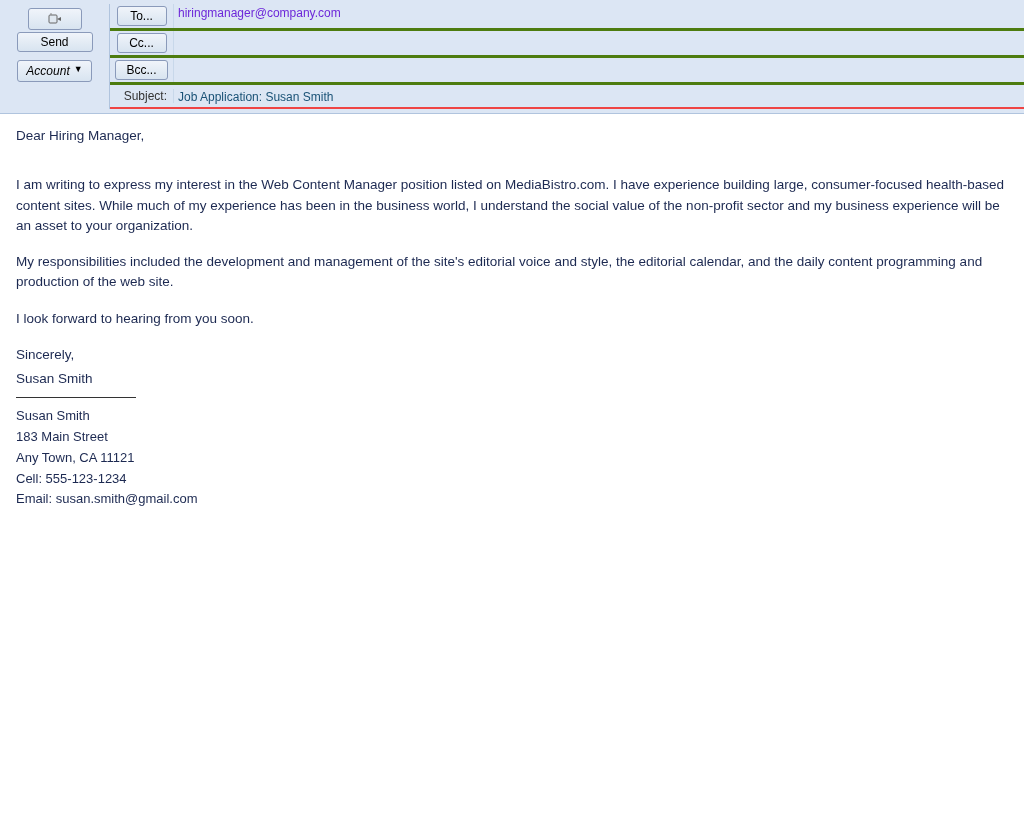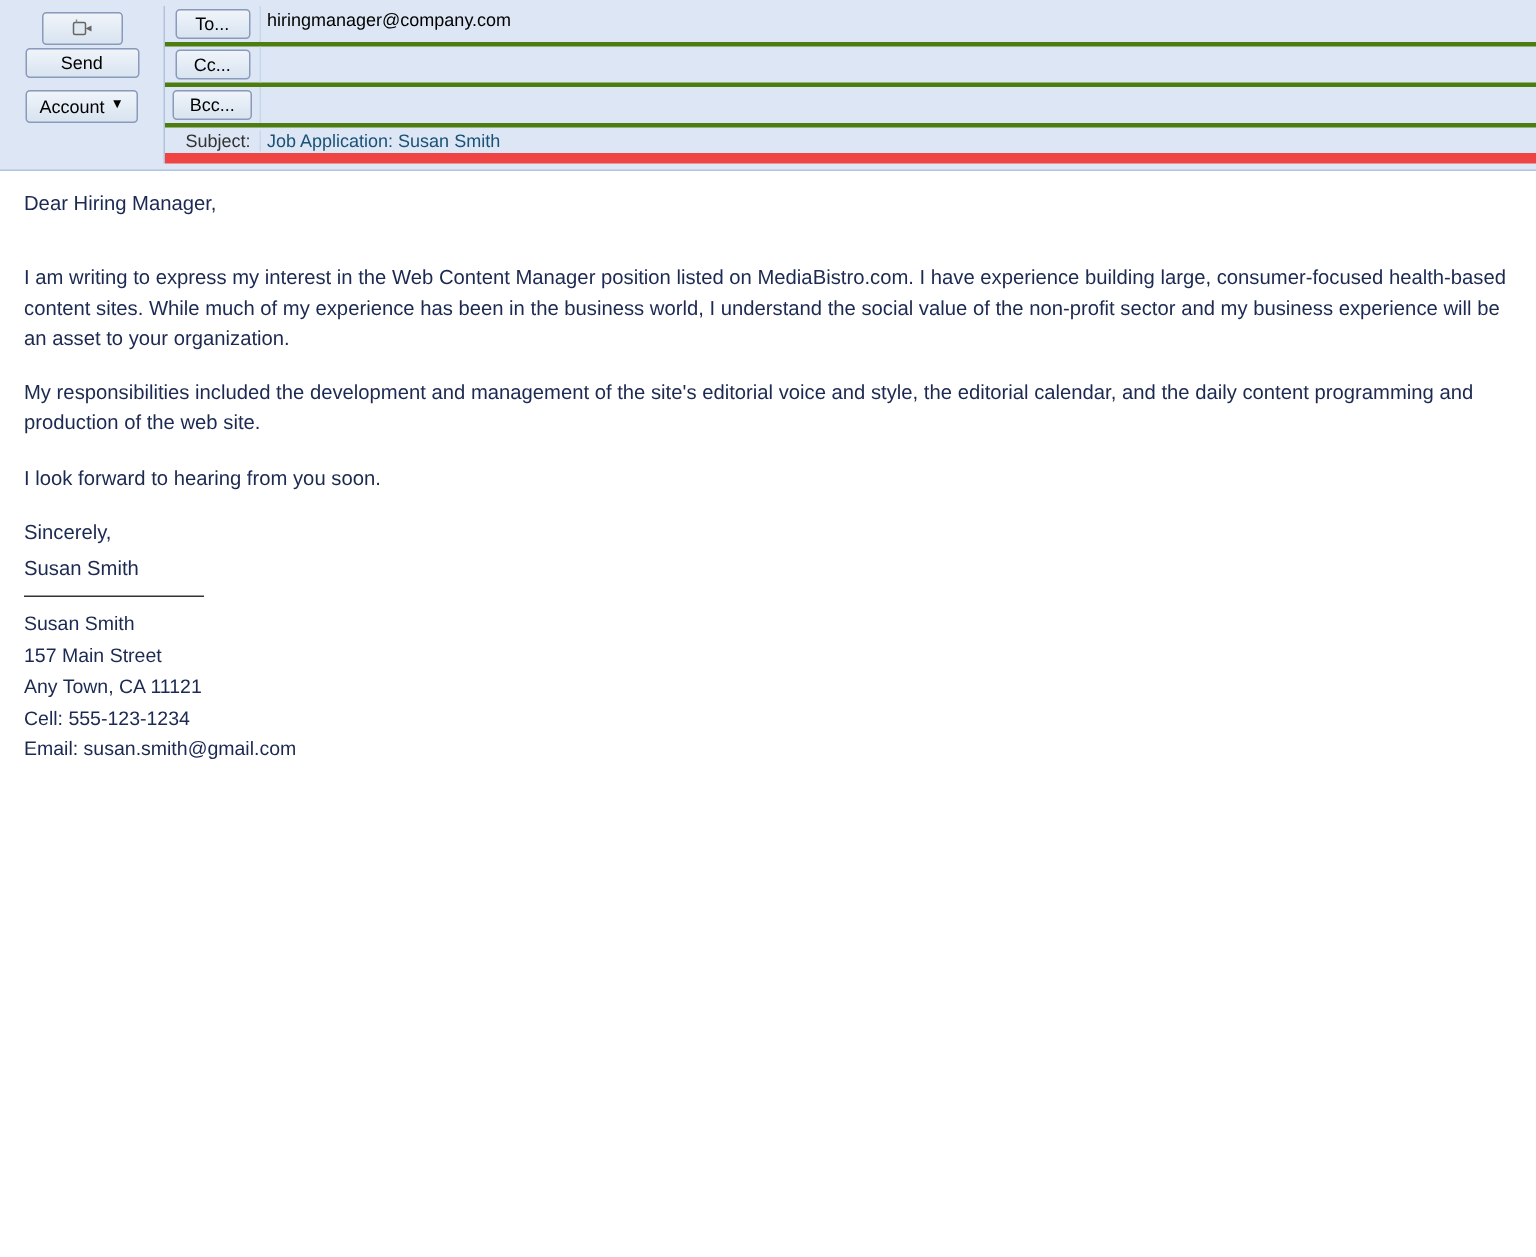--- a/index.html
+++ b/index.html
@@ -70,20 +70,21 @@
       background: linear-gradient(to bottom, #f0f4fa, #d8e4f0);
       border: 1px solid #8a9aba;
       border-radius: 3px;
       padding: 3px 8px;
       cursor: pointer;
       font-size: 12px;
       display: flex;
       align-items: flex-start;
       gap: 4px;
       margin-top: 4px;
+      font-style: italic;
     }
 
     .account-btn .chevron {
       font-size: 9px;
     }
 
     .field-btn {
       background: linear-gradient(to bottom, #f0f4fa, #d8e4f0);
       border: 1px solid #8a9aba;
       border-radius: 3px;
@@ -137,27 +138,27 @@
       flex: 1;
       padding: 1px 4px;
     }
 
     .field-row .input-cell input {
       width: 100%;
       border: none;
       outline: none;
       font-size: 12px;
       background: transparent;
-      color: #000000;
+      color: #6d28d9;
     }
 
     .subject-row {
       display: flex;
       align-items: center;
-      border-bottom: 7px solid #ef4444;
+      border-bottom: 2px solid #ef4444;
       min-height: 24px;
     }
 
     .subject-row .label-cell {
       width: 64px;
       min-width: 64px;
       display: flex;
       align-items: center;
       justify-content: flex-end;
       padding-right: 6px;
@@ -298,19 +299,19 @@
     <p class="paragraph">I look forward to hearing from you soon.</p>
 
     <p class="closing">Sincerely,</p>
 
     <p class="signature-name">Susan Smith</p>
 
     <hr class="signature-divider">
 
     <div class="signature-block">
       <div>Susan Smith</div>
-      <div>157 Main Street</div>
+      <div>183 Main Street</div>
       <div>Any Town, CA  11121</div>
       <div>Cell: 555-123-1234</div>
       <div>Email: susan.smith@gmail.com</div>
     </div>
   </div>
 </div>
 
 </body></html>

